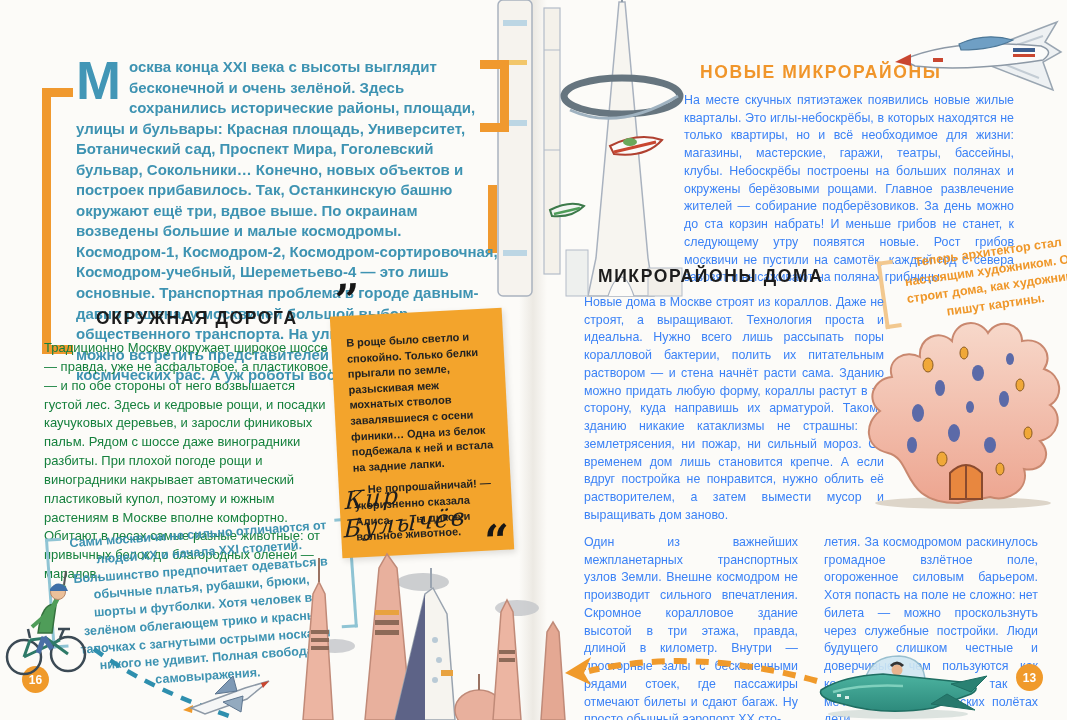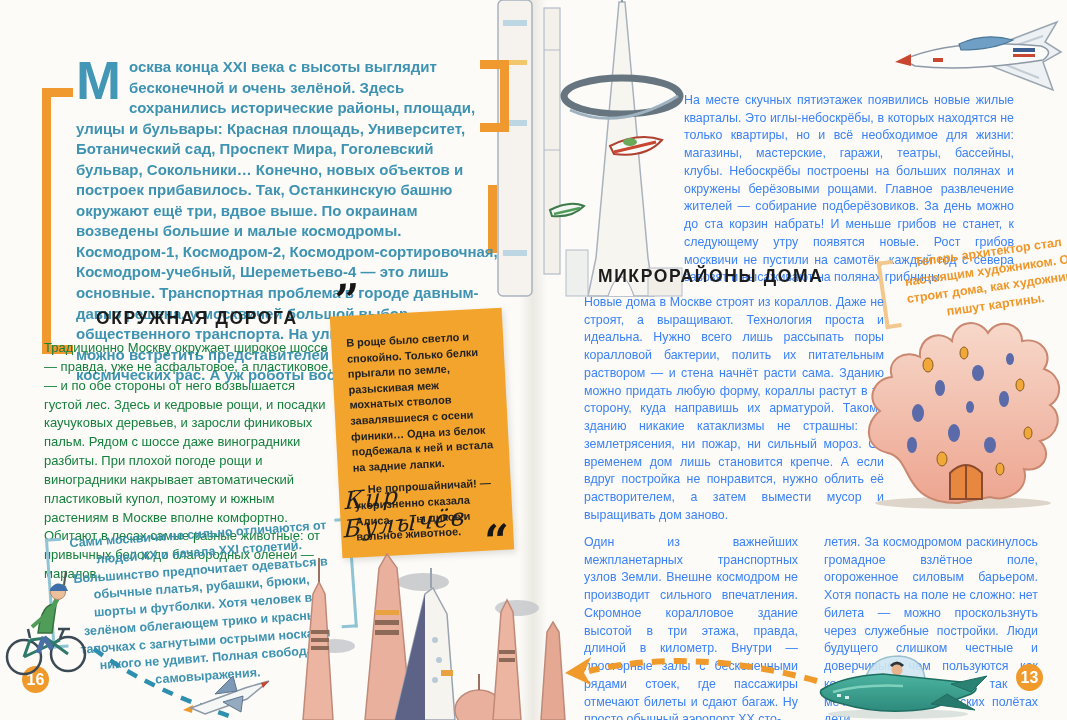--- a/index.html
+++ b/index.html
@@ -44,21 +44,21 @@
   
   .note-arch{left:884px;top:240px;width:192px;transform:rotate(-8deg);color:#ef9729;
              font-weight:700;font-size:12.5px;line-height:1.4;text-align:center;padding:4px 12px;}
   .ob{position:absolute;width:12px;height:60px;top:6px;}
   .ob.l{left:-4px;border-left:4px solid #f2c88f;border-top:4px solid #f2c88f;border-bottom:4px solid #f2c88f;}
   
   .cols{left:584px;top:534px;width:456px;display:flex;gap:26px;}
   .cols > div{width:214px;}
   
   .badge{width:27px;height:27px;border-radius:50%;background:#f09a2b;color:#fff;
-         font-weight:800;font-size:16px;display:flex;align-items:center;justify-content:center;}
+         font-weight:800;font-size:12px;display:flex;align-items:center;justify-content:center;}
 </style>
 </head>
 <body>
 
 <div class="page">
 
   <div class="abs gutter"></div>
 
   <svg class="abs" style="left:478px;top:0;" width="218" height="302" viewBox="0 0 218 302">
     <rect x="20" y="0" width="34" height="296" rx="5" fill="#f6f3ee" stroke="#a9b2bf" stroke-width="1.5"></rect>
@@ -161,20 +161,21 @@
       <circle cx="162" cy="130" r="3" fill="#b9cad6"></circle>
     <rect x="168" y="120" width="12" height="6" fill="#e8a23f"></rect>
     <ellipse cx="206" cy="160" rx="24" ry="20" fill="#e8b09d" stroke="#c08a78" stroke-width="1.5"></ellipse>
     <line x1="206" y1="140" x2="206" y2="124" stroke="#9a7262" stroke-width="2"></line>
     <polygon points="220,170 228,62 234,50 240,62 248,170" fill="#ecb5a2" stroke="#c08a78" stroke-width="1.5"></polygon>
     <rect x="226" y="100" width="16" height="4" fill="#8d6a58"></rect>
       <rect x="226" y="108" width="16" height="4" fill="#8d6a58"></rect>
     <polygon points="268,170 274,82 280,72 286,82 292,170" fill="#e4a893" stroke="#c08a78" stroke-width="1.5"></polygon>
   </svg>
 
+  <div class="abs h orange" style="left:700px;top:62px;">НОВЫЕ МИКРОРАЙОНЫ</div>
   <div class="abs btj" style="left:684px;top:92px;width:330px;">На месте скучных пятиэтажек появились новые жилые кварталы. Это иглы-небоскрёбы, в которых находятся не только квартиры, но и всё необходимое для жизни: магазины, мастерские, гаражи, театры, бассейны, клубы. Небоскрёбы построены на больших полянах и окружены берёзовыми рощами. Главное развлечение жителей — собирание подберёзовиков. За день можно до ста корзин набрать! И меньше грибов не станет, к следующему утру появятся новые. Рост грибов москвичи не пустили на самотёк, каждый год с севера завозят и высаживают на полянах грибницы.</div>
 
   <svg class="abs" style="left:893px;top:8px;" width="172" height="96" viewBox="0 0 172 96">
     <path d="M96 40 L164 14 L152 34 L168 44 L150 54 L160 82 L98 58 Z" fill="#eef1f3" stroke="#9aa6b2" stroke-width="1.5"></path>
     <path d="M104 44 L150 28 M106 50 L150 46 M106 54 L146 70" stroke="#c3ccd4" stroke-width="2" fill="none"></path>
     <path d="M10 52 Q60 30 148 38 Q162 43 150 52 Q74 64 22 58 Z" fill="#fbfbfa" stroke="#8d99a6" stroke-width="1.5"></path>
     <polygon points="2,54 18,46 18,58" fill="#c94630"></polygon>
     <path d="M66 36 Q92 24 120 32 Q100 42 68 42 Z" fill="#6f9fc4" stroke="#4c7797" stroke-width="1.2"></path>
     <rect x="120" y="40" width="22" height="4" fill="#3d5f8f"></rect>
     <rect x="120" y="46" width="22" height="3" fill="#c94630"></rect>

